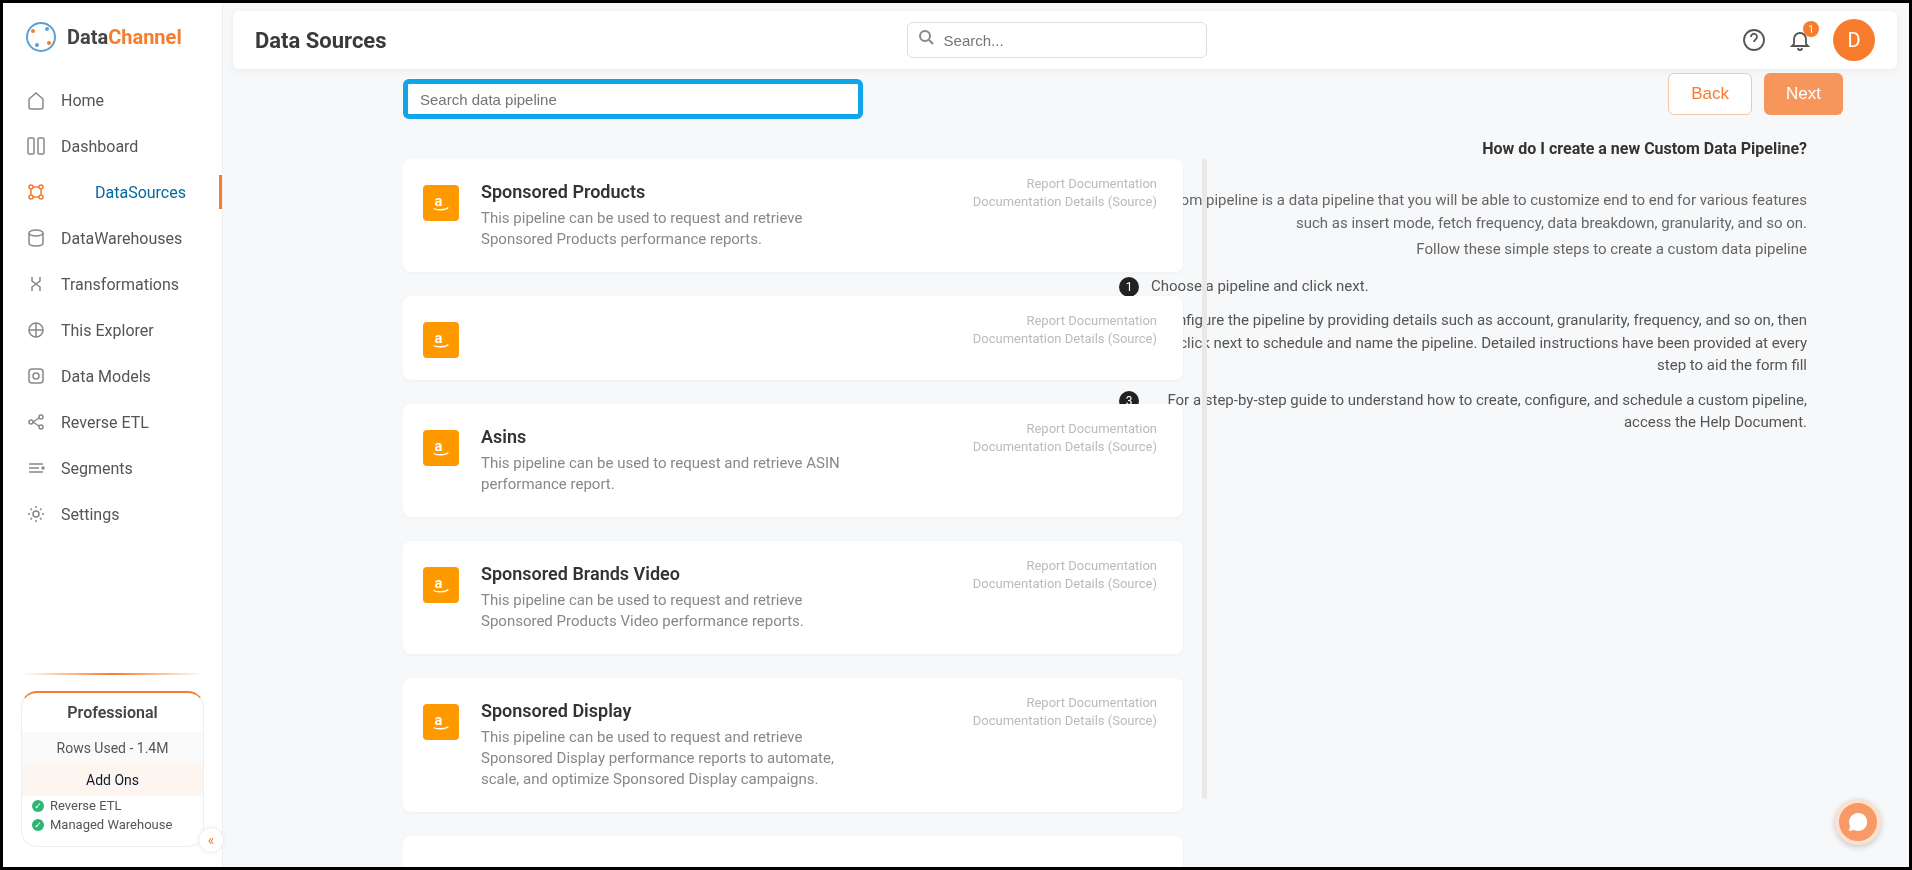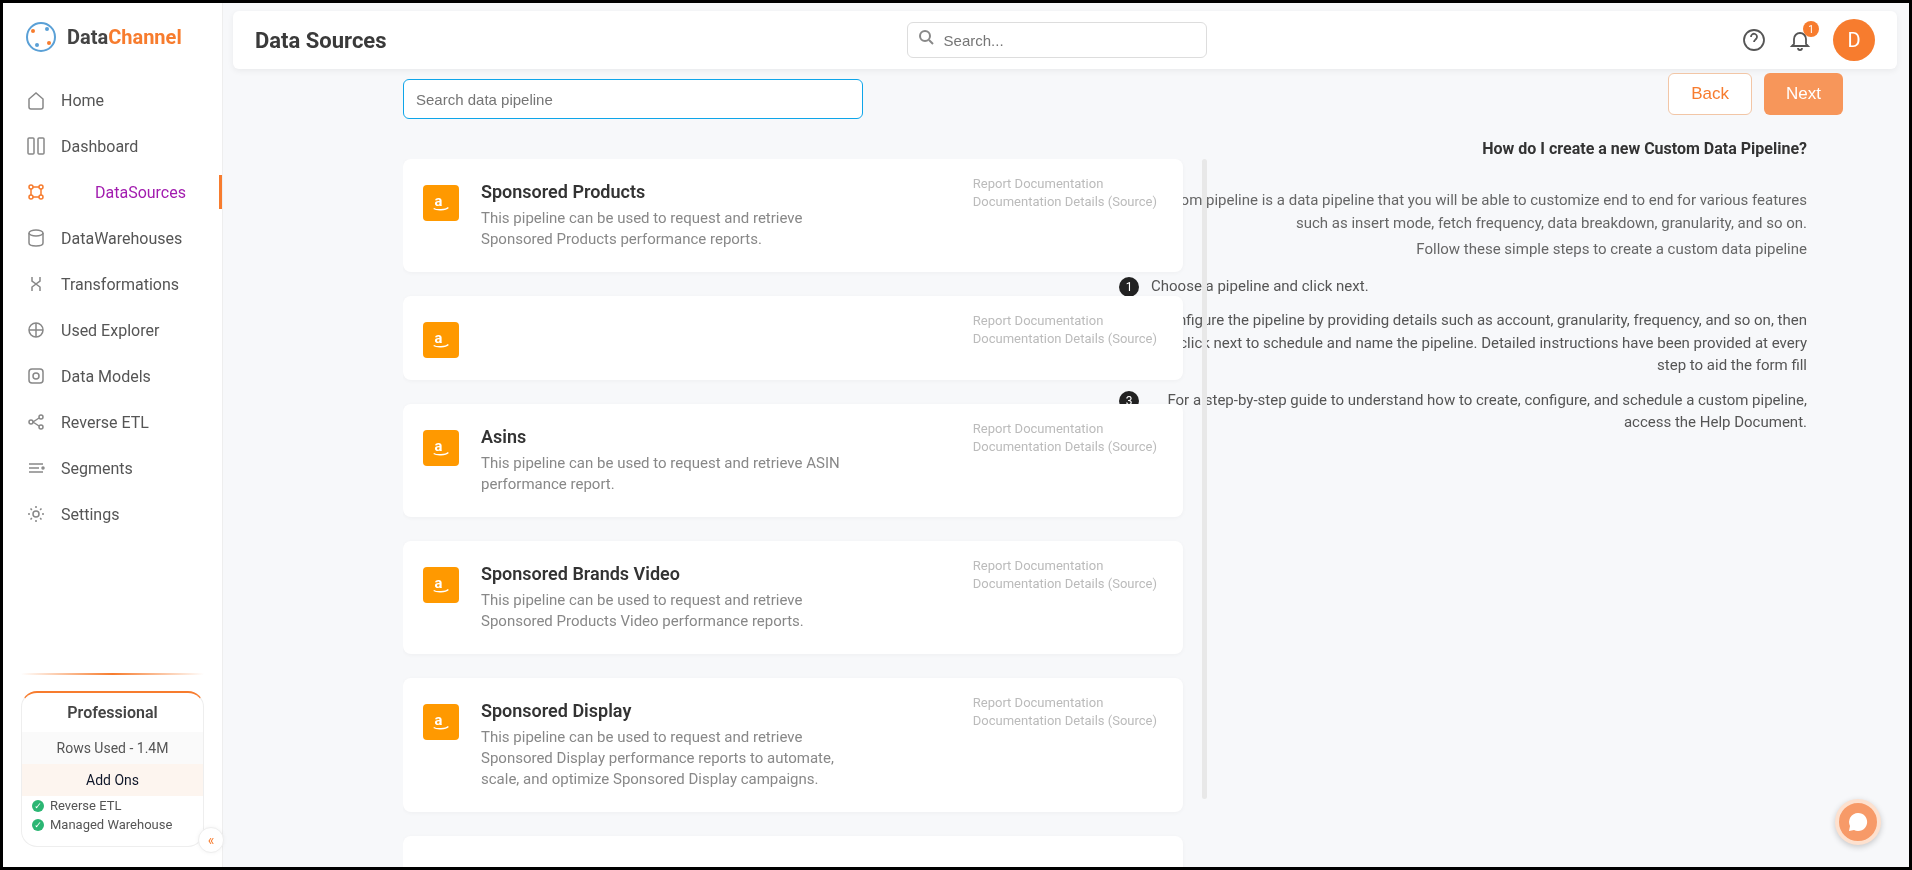--- a/index.html
+++ b/index.html
@@ -5,21 +5,21 @@
 * { box-sizing: border-box; margin: 0; padding: 0; }
 body { font-family: -apple-system, BlinkMacSystemFont, "Segoe UI", Roboto, sans-serif; background: #f7f8fa; color: #333; width:1912px; height:870px; overflow:hidden; position:relative; border:3px solid #000; }
 .outer { width:100%; height:100%; background:#f7f8fa; }
 .sidebar { position:absolute; left:0; top:0; width:220px; height:100%; background:#fff; border-right:1px solid #eee; }
 .logo-row { display:flex; align-items:center; padding:18px 22px 24px; gap:10px; }
 .logo-mark { width:32px; height:32px; border-radius:50%; position:relative; }
 .logo-text { font-weight:700; font-size:20px; color:#444; }
 .logo-text .accent { color:#f77c2e; }
 .nav { padding:0 0; }
 .nav-item { display:flex; align-items:center; gap:14px; padding:12px 22px; font-size:16px; color:#555; cursor:pointer; position:relative; }
-.nav-item.active { color:#a21caf;gap:48px; }
+.nav-item.active { color:#0369a1;gap:48px; }
 .nav-item.active::after { content:""; position:absolute; right:0; top:6px; bottom:6px; width:3px; background:#f77c2e; }
 .nav-icon { width:22px; height:22px; display:flex; align-items:center; justify-content:center; color:#888; }
 .nav-item.active .nav-icon { color:#f77c2e; }
 .sidebar-bottom { position:absolute; bottom:20px; left:18px; right:18px; }
 .plan-box { border:1px solid #eee; border-top:2px solid #f77c2e; border-radius:16px; background:#fff; padding:0 0 12px 0; margin-top:16px; font-size:14px; color:#555; }
 .plan-head { text-align:center; padding:10px 0; font-size:16px; font-weight:600; color:#444; }
 .plan-rows { text-align:center; padding:8px 0; font-size:14px; background:#fafafa; }
 .plan-addons-head { text-align:center; padding:8px 0; font-size:14px; background:#fdf5ef; color:#0f172a; }
 .plan-addon { display:flex; align-items:center; gap:6px; padding:2px 10px; font-size:13px; color:#555; }
 .check { width:12px; height:12px; border-radius:50%; background:#2bb673; display:inline-flex; align-items:center; justify-content:center; color:#fff; font-size:9px; }
@@ -27,33 +27,33 @@
 .topbar { position:absolute; left:230px; right:12px; top:8px; height:58px; background:#fff; border-radius:6px; box-shadow:0 2px 6px rgba(0,0,0,0.06); display:flex; align-items:center; padding:0 22px; }
 .page-title { font-size:22px; font-weight:700; color:#3a3a3a; }
 .search-wrap { margin-left:520px; width:300px; height:36px; border:1px solid #ddd; border-radius:6px; display:flex; align-items:center; padding:0 10px; gap:8px; background:#fff; }
 .search-wrap input { border:none; outline:none; font-size:15px; color:#888; width:100%; background:transparent; }
 .top-icons { margin-left:auto; display:flex; align-items:center; gap:20px; }
 .icon-btn { width:26px; height:26px; color:#555; cursor:pointer; position:relative; display:flex; align-items:center; justify-content:center; }
 .bell-badge { position:absolute; top:-6px; right:-6px; width:16px; height:16px; border-radius:50%; background:#f77c2e; color:#fff; font-size:10px; display:flex; align-items:center; justify-content:center; }
 .avatar { width:42px; height:42px; border-radius:50%; background:#f77c2e; color:#fff; font-size:20px; display:flex; align-items:center; justify-content:center; cursor:pointer; }
 .content { position:absolute; left:230px; top:66px; right:12px; bottom:8px; display:flex; }
 .left-col { width:850px; padding:10px 0 0 170px; position:relative; }
-.search-pipe { width:460px; height:40px; border:1px solid #0ea5e9; border-radius:6px; padding:0 12px; font-size:15px; color:#aaa; background:#fff; outline:none; }
+.search-pipe { width:460px; height:40px; border:5px solid #0ea5e9; border-radius:6px; padding:0 12px; font-size:15px; color:#aaa; background:#fff; outline:none; }
 .wizard-btns { position:absolute; top:4px; right:-760px; display:flex; gap:12px; }
 .btn { padding:10px 22px; border-radius:6px; font-size:17px; cursor:pointer; border:none; }
 .btn-back { background:#fff; color:#f77c2e; border:1px solid #f2c6a6;text-align:right; }
 .btn-next { background:#f7965a; color:#fff; }
 .cards-scroll { margin-top:40px; height:720px; overflow:hidden; position:relative; width:804px; }
 .cards-scroll::after { content:""; position:absolute; right:0; top:0; bottom:80px; width:5px; background:#e8e8e8; border-radius:3px; }
 .card { background:#fff; border-radius:8px; margin-bottom:24px; padding:22px 26px 22px 20px; display:flex; gap:22px; box-shadow:0 1px 4px rgba(0,0,0,0.04); width:780px; position:relative; }
 .card-icon { width:36px; height:36px; background:#ff9900; border-radius:4px; display:flex; align-items:center; justify-content:center; color:#fff; font-size:18px; flex-shrink:0; margin-top:4px; }
 .card-body { flex:1; }
 .card-title { font-size:18px; font-weight:600; color:#333; margin-bottom:6px; }
 .card-desc { font-size:15px; color:#888; line-height:1.4; max-width:360px; }
-.card-links { position:absolute; right:26px; top:16px; text-align:left; font-size:13px; color:#bbb; line-height:1.4; }
+.card-links { position:absolute; right:26px; top:16px; text-align:right; font-size:13px; color:#bbb; line-height:1.4; }
 .card-links span { display:block; cursor:pointer; }
 .right-col { flex:1; padding:70px 90px 0 36px; font-size:15px; color:#444;text-align:right; }
 .help-title { font-size:16px; font-weight:700; color:#333; margin-bottom:10px; }
 .help-underline { width:26px; height:3px; background:#f77c2e; margin-bottom:18px; }
 .help-para { color:#666; line-height:1.5; margin-bottom:4px; }
 .steps { margin-top:14px; }
 .step { display:flex; gap:12px; margin-bottom:12px; }
 .step-num { width:20px; height:20px; border-radius:50%; background:#222; color:#fff; font-size:12px; display:flex; align-items:center; justify-content:center; flex-shrink:0; margin-top:2px; }
 .step-text { color:#555; line-height:1.5; }
 .chat-fab { position:absolute; right:28px; bottom:22px; width:46px; height:46px; border-radius:50%; background:#f79a68; display:flex; align-items:center; justify-content:center; color:#fff; font-size:22px; box-shadow:0 2px 6px rgba(0,0,0,0.2); cursor:pointer; border:4px solid #fde1cf; }
@@ -125,21 +125,21 @@
           </span>
         <span>Transformations</span>
       </div>
       <div class="nav-item">
         <span class="nav-icon">
             <svg width="20" height="20" fill="none" stroke="currentColor" stroke-width="1.5">
               <circle cx="10" cy="10" r="7"></circle>
               <path d="M10 3v14M3 10h14"></path>
             </svg>
           </span>
-        <span>Used Explorer</span>
+        <span>This Explorer</span>
       </div>
       <div class="nav-item">
         <span class="nav-icon">
             <svg width="20" height="20" fill="none" stroke="currentColor" stroke-width="1.5">
               <rect x="3" y="3" width="14" height="14" rx="3"></rect>
               <circle cx="10" cy="10" r="3"></circle>
             </svg>
           </span>
         <span>Data Models</span>
       </div>

